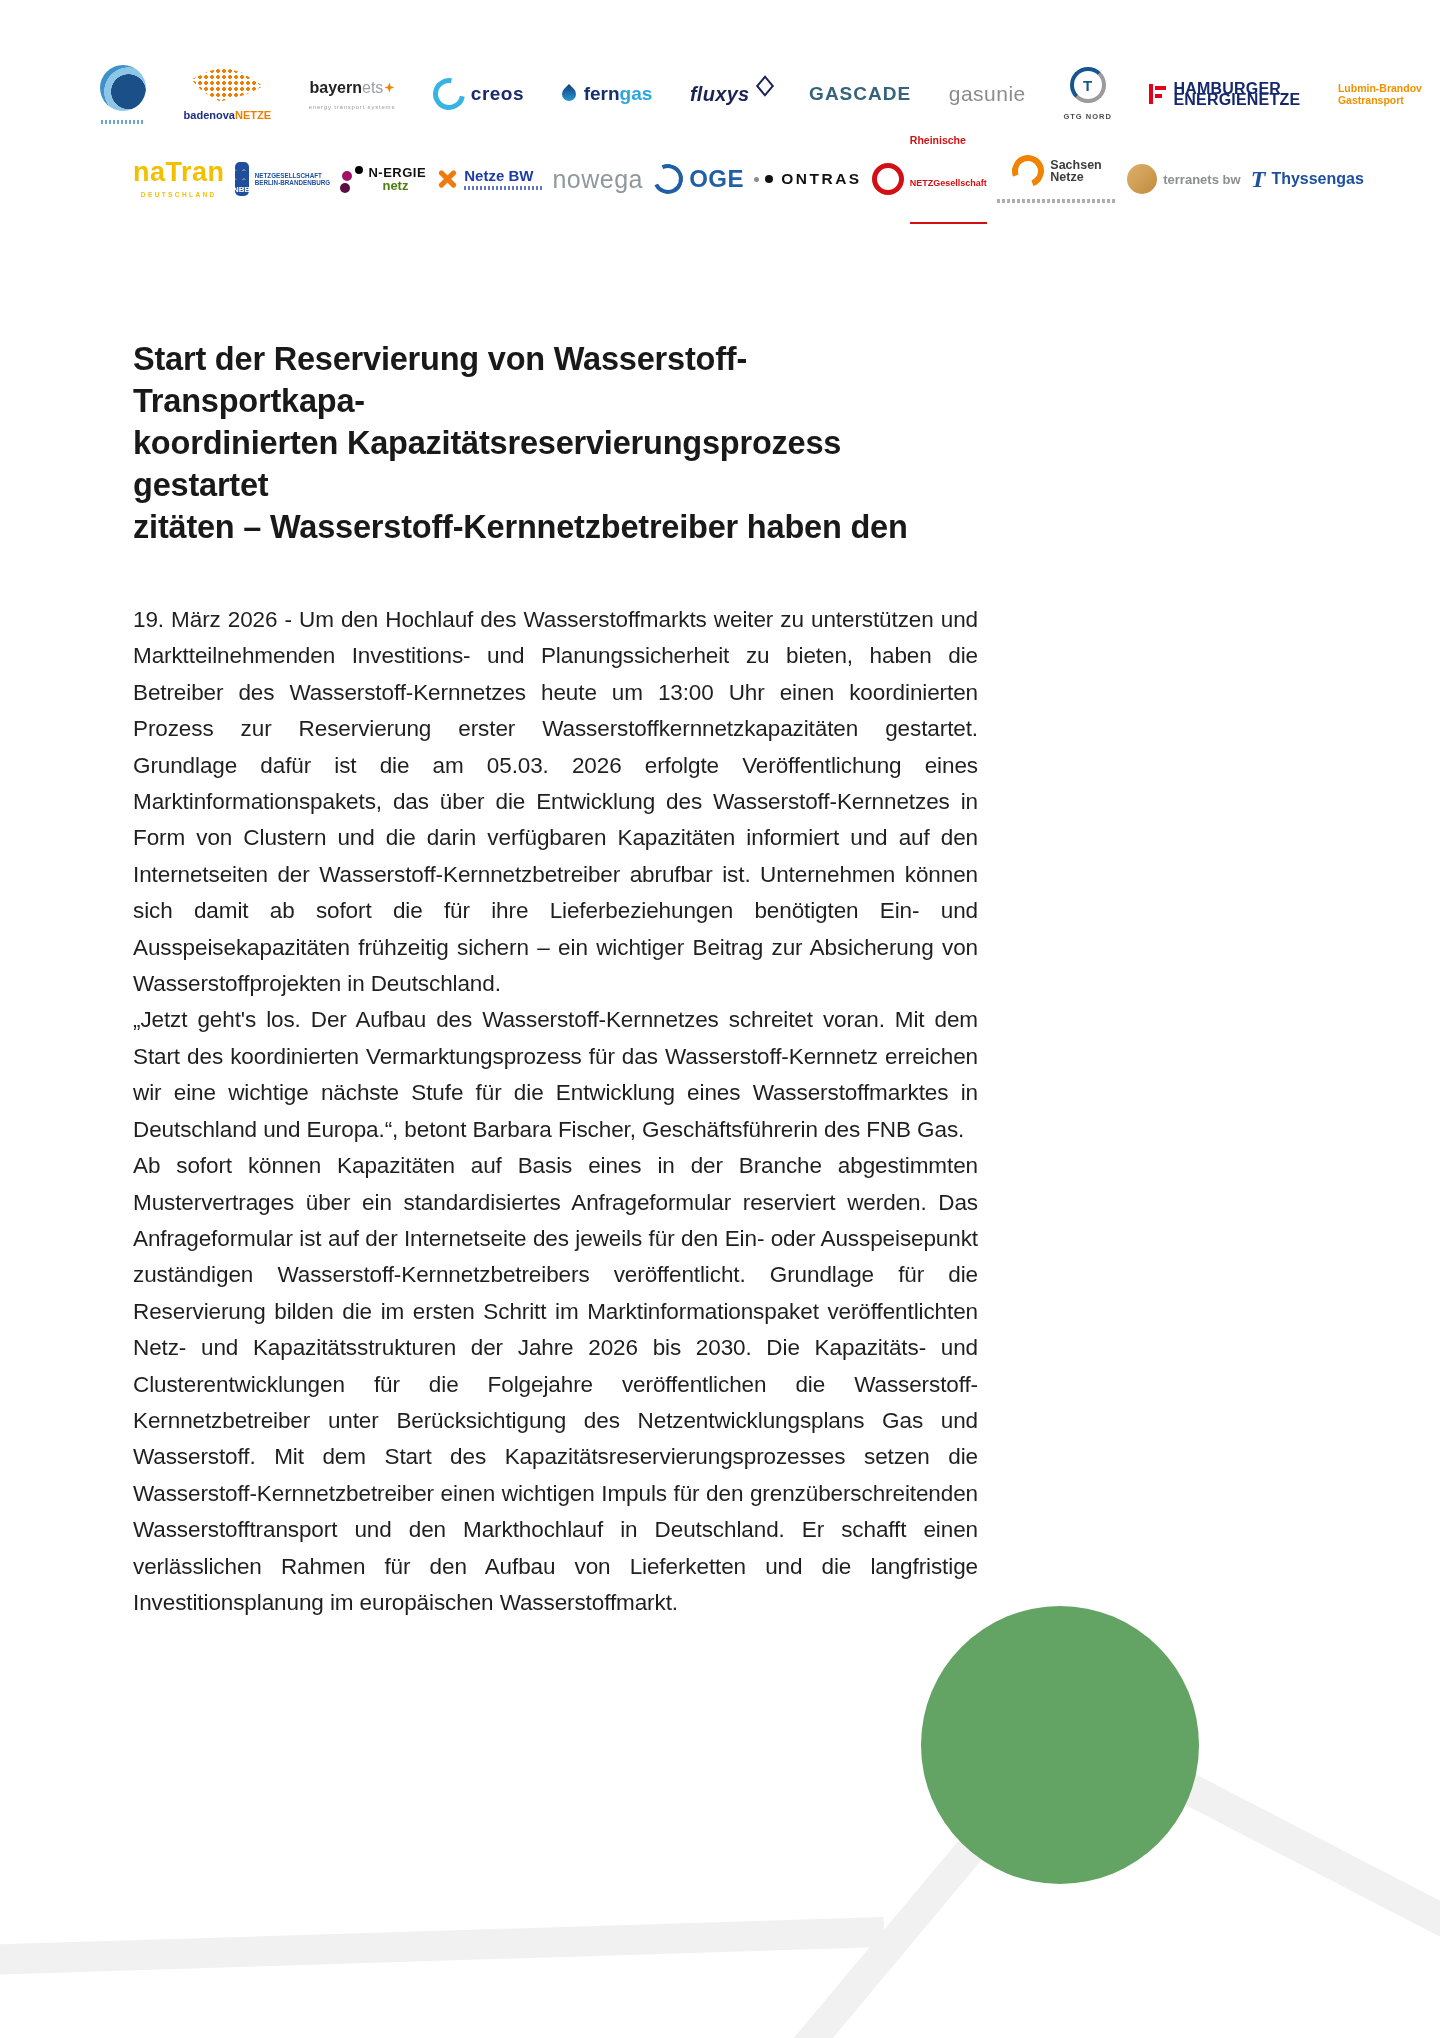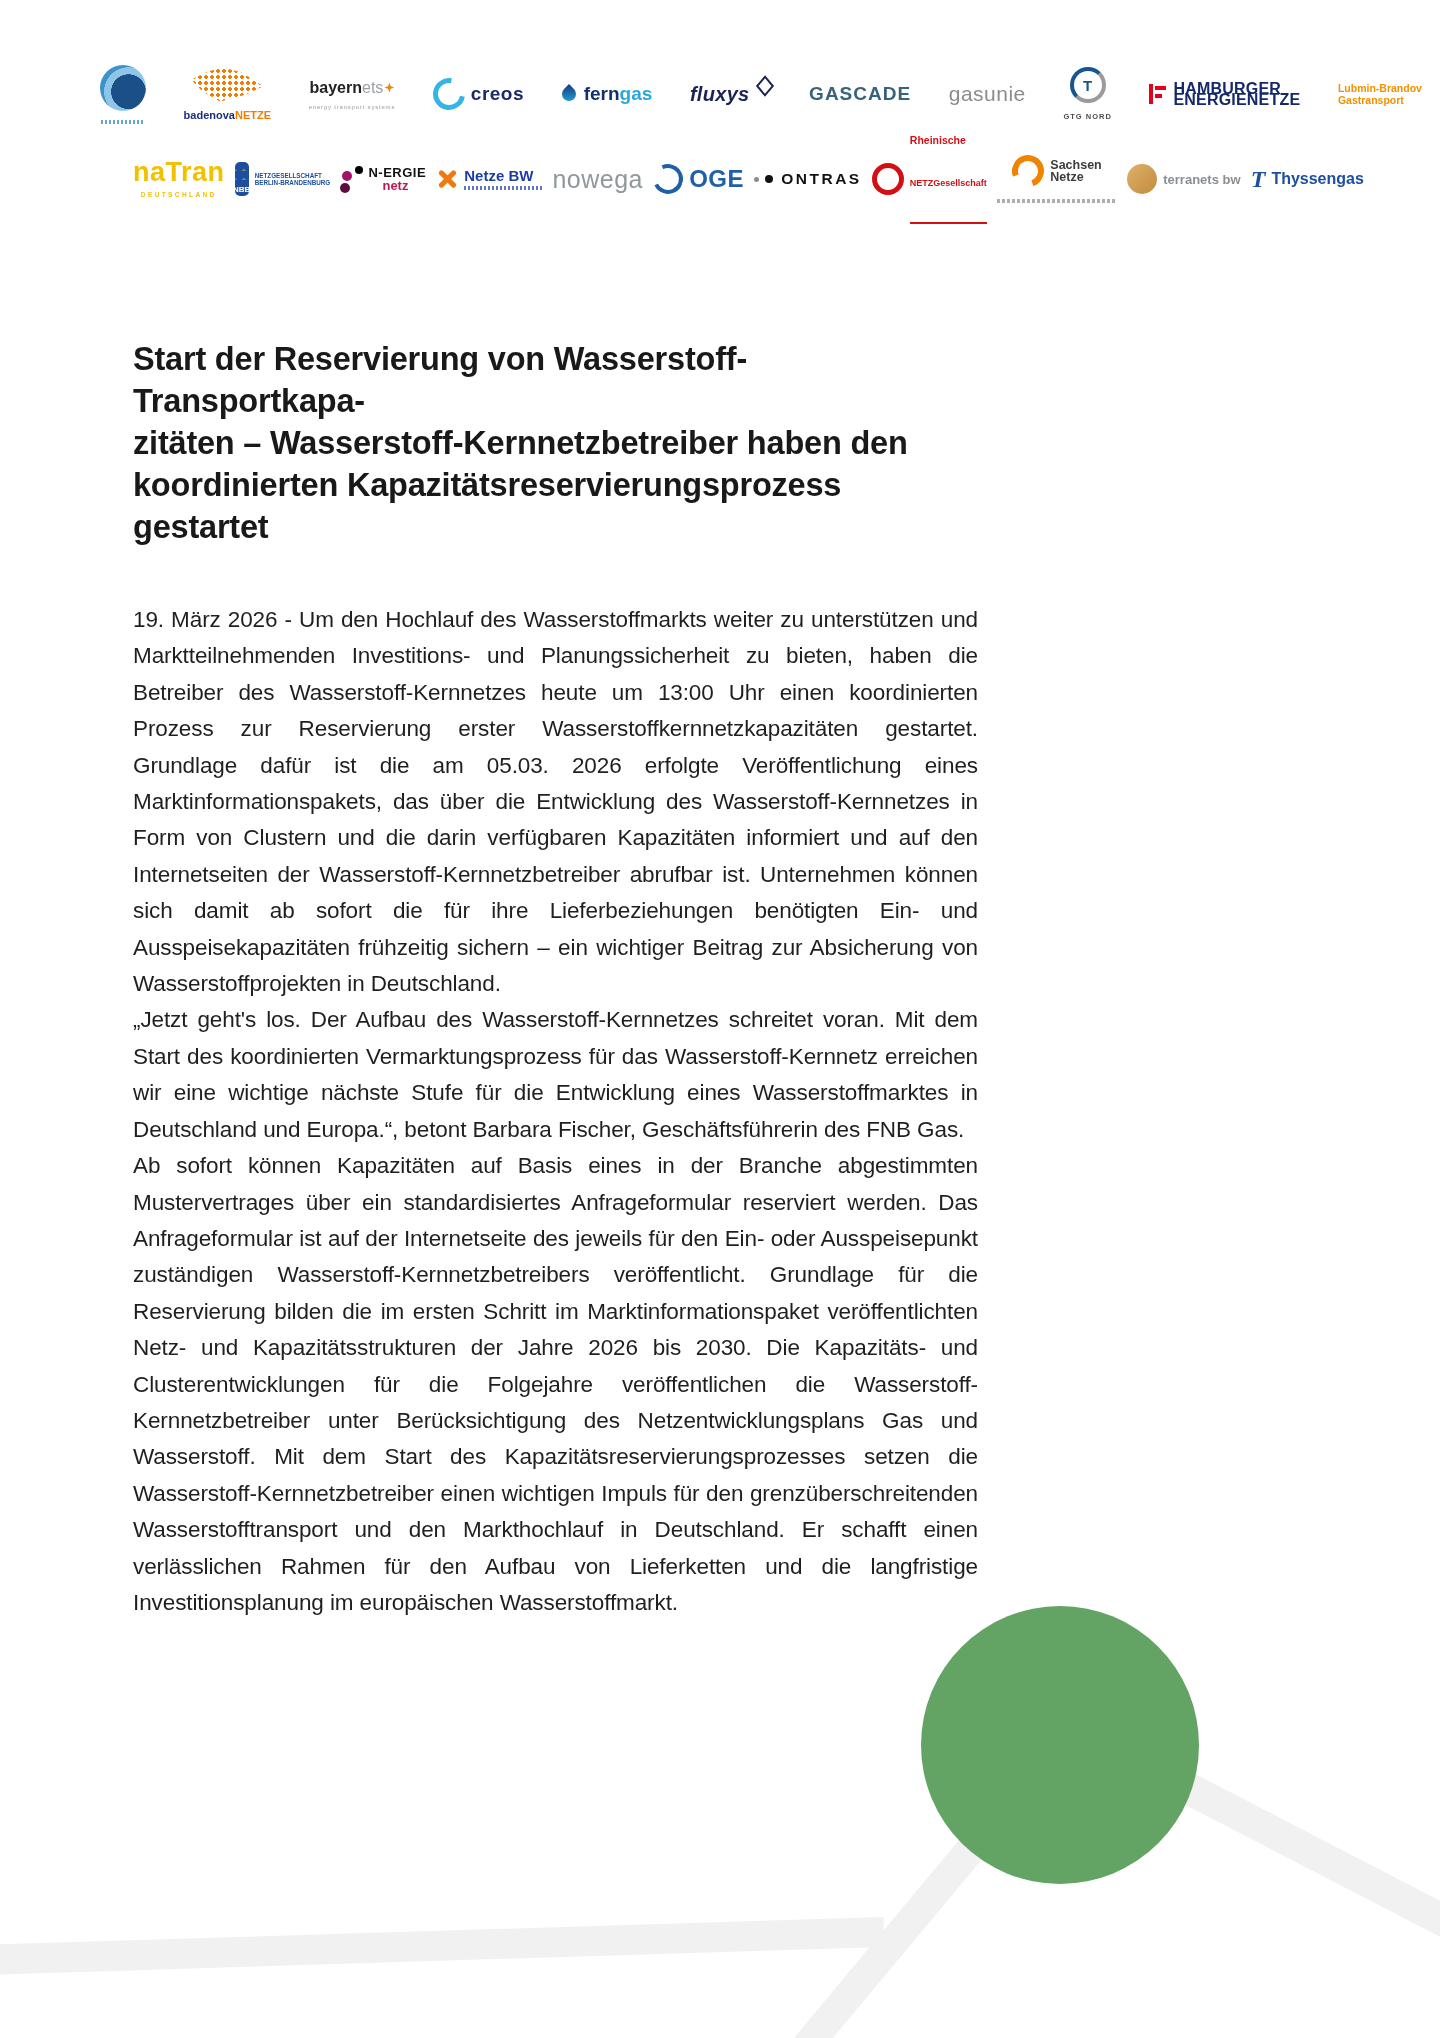--- a/index.html
+++ b/index.html
@@ -63,21 +63,21 @@
   .nbb-sq{width:14px;height:34px;background:#1d4f9e;border-radius:5px;color:#fff;
     font-size:8px;font-weight:700;display:flex;align-items:flex-end;justify-content:center;
     padding-bottom:2px;box-sizing:border-box;
     background-image:linear-gradient(45deg,rgba(255,255,255,.25) 2px,transparent 2px),
                      linear-gradient(-45deg,rgba(240,125,0,.8) 2px,transparent 2px);
     background-size:9px 9px;}
   .nbb-text{font-size:6.3px;font-weight:700;color:#1d4f9e;line-height:7.5px;text-align:left;}
   .ne-dot{width:10px;height:10px;border-radius:50%;background:#a01366;margin:4px 10px 10px 2px;
     box-shadow:12px -6px 0 -1px #000,-2px 12px 0 0 #5c0f3f;}
   .ne-text1{font-size:13px;font-weight:800;color:#111;letter-spacing:.5px;line-height:13px;}
-  .ne-text2{font-size:13px;font-weight:800;color:#be185d;line-height:13px;align-self:flex-start;margin-left:14px;}
+  .ne-text2{font-size:13px;font-weight:800;color:#4d7c0f;line-height:13px;align-self:flex-start;margin-left:14px;}
   .nbw-x{position:relative;width:22px;height:22px;}
   .nbw-x::before,.nbw-x::after{content:"";position:absolute;left:9px;top:0;width:5px;height:22px;
     background:#ef7b10;border-radius:2px;}
   .nbw-x::before{transform:rotate(45deg);}
   .nbw-x::after{transform:rotate(-45deg);}
   .nbw-text{font-size:15px;font-weight:800;color:#1d3ca6;line-height:15px;}
   .nbw-sub{height:4px;background:repeating-linear-gradient(90deg,#1d3ca6 0 2px,transparent 2px 4px);
     margin-top:3px;opacity:.7;}
   .nw-text{font-size:25px;font-weight:400;color:#8e989d;letter-spacing:.5px;text-align:center;}
   .oge-ring{width:22px;height:22px;border:4.5px solid #1f5fa8;border-radius:50%;
@@ -239,22 +239,22 @@
       <div class="logo">
         <span class="ty-icon">T</span>
         <span class="ty-text">Thyssengas</span>
       </div>
     </div>
   </header>
 
   <main class="content">
     <h1>
       <span>Start der Reservierung von Wasserstoff-Transportkapa-</span>
+      <span>koordinierten Kapazitätsreservierungsprozess gestartet</span>
       <span>zitäten – Wasserstoff-Kernnetzbetreiber haben den</span>
-      <span>koordinierten Kapazitätsreservierungsprozess gestartet</span>
     </h1>
     <p class="p-intro">19. März 2026 - Um den Hochlauf des Wasserstoffmarkts weiter zu unterstützen und Marktteilnehmenden Investitions- und Planungssicherheit zu bieten, haben die Betreiber des Wasserstoff-Kernnetzes heute um 13:00 Uhr einen koordinierten Prozess zur Reservierung erster Wasserstoffkernnetzkapazitäten gestartet. Grundlage dafür ist die am 05.03. 2026 erfolgte Veröffentlichung eines Marktinformationspakets, das über die Entwicklung des Wasserstoff-Kernnetzes in Form von Clustern und die darin verfügbaren Kapazitäten informiert und auf den Internetseiten der Wasserstoff-Kernnetzbetreiber abrufbar ist. Unternehmen können sich damit ab sofort die für ihre Lieferbeziehungen benötigten Ein- und Ausspeisekapazitäten frühzeitig sichern – ein wichtiger Beitrag zur Absicherung von Wasserstoffprojekten in Deutschland.</p>
     <p class="p-quote">„Jetzt geht's los. Der Aufbau des Wasserstoff-Kernnetzes schreitet voran. Mit dem Start des koordinierten Vermarktungsprozess für das Wasserstoff-Kernnetz erreichen wir eine wichtige nächste Stufe für die Entwicklung eines Wasserstoffmarktes in Deutschland und Europa.“, betont Barbara Fischer, Geschäftsführerin des FNB Gas.</p>
     <p class="p-details">Ab sofort können Kapazitäten auf Basis eines in der Branche abgestimmten Mustervertrages über ein standardisiertes Anfrageformular reserviert werden. Das Anfrageformular ist auf der Internetseite des jeweils für den Ein- oder Ausspeisepunkt zuständigen Wasserstoff-Kernnetzbetreibers veröffentlicht. Grundlage für die Reservierung bilden die im ersten Schritt im Marktinformationspaket veröffentlichten Netz- und Kapazitätsstrukturen der Jahre 2026 bis 2030. Die Kapazitäts- und Clusterentwicklungen für die Folgejahre veröffentlichen die Wasserstoff-Kernnetzbetreiber unter Berücksichtigung des Netzentwicklungsplans Gas und Wasserstoff. Mit dem Start des Kapazitätsreservierungsprozesses setzen die Wasserstoff-Kernnetzbetreiber einen wichtigen Impuls für den grenzüberschreitenden Wasserstofftransport und den Markthochlauf in Deutschland. Er schafft einen verlässlichen Rahmen für den Aufbau von Lieferketten und die langfristige Investitionsplanung im europäischen Wasserstoffmarkt.</p>
   </main>
 
   <svg class="decor" viewBox="0 0 1440 520" aria-hidden="true">
     <line x1="-20" y1="442" x2="884" y2="414" stroke="#f1f1f1" stroke-width="30"></line>
     <line x1="790" y1="548" x2="1062" y2="222" stroke="#f1f1f1" stroke-width="30"></line>
     <line x1="1058" y1="203" x2="1545" y2="455" stroke="#f1f1f1" stroke-width="32"></line>

